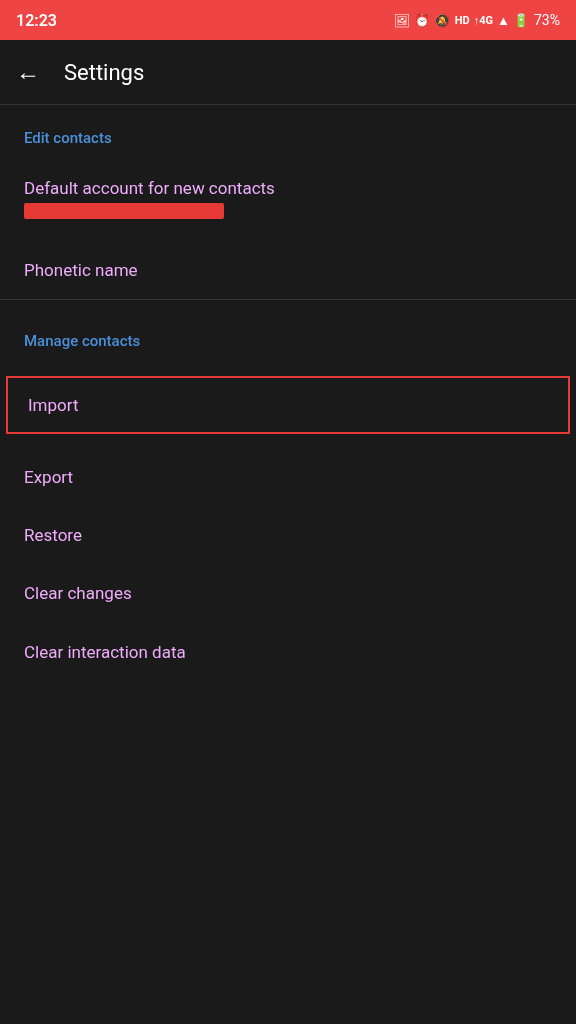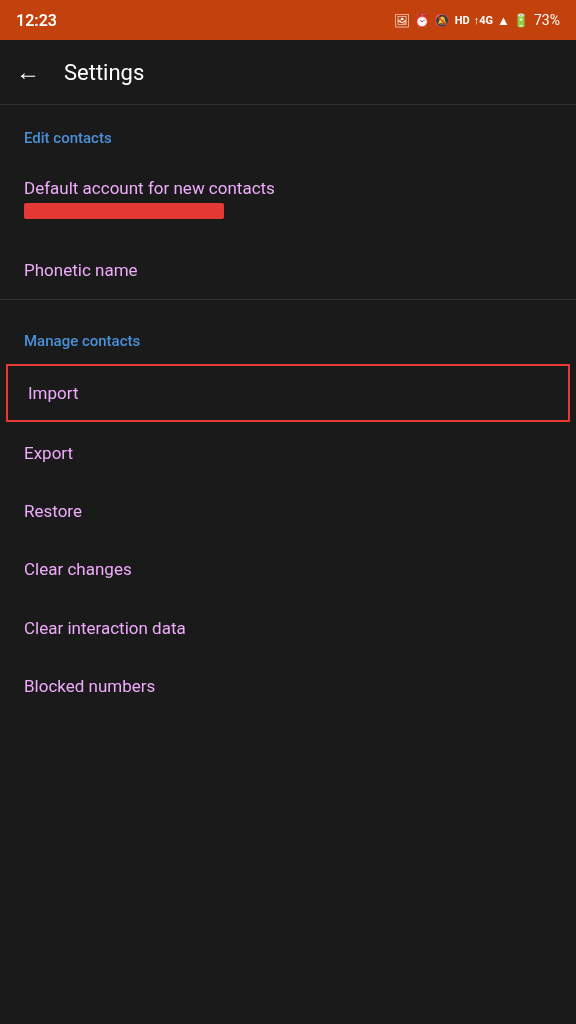--- a/index.html
+++ b/index.html
@@ -11,21 +11,21 @@
       color: #ffffff;
       font-family: 'Roboto', Arial, sans-serif;
       overflow: hidden;
       position: relative;
     }
 
     
     .status-bar {
       width: 100%;
       height: 40px;
-      background-color: #c2410c;
+      background-color: #ef4444;
       display: flex;
       align-items: center;
       justify-content: space-between;
       padding: 0 16px;
     }
 
     .status-time {
       font-size: 16px;
       font-weight: 600;
       color: #ffffff;
@@ -117,21 +117,21 @@
       width: 200px;
       height: 16px;
       margin-top: 4px;
     }
 
     
     .setting-item-highlighted {
       padding: 16px 20px;
       cursor: pointer;
       border: 2px solid #e53935;
-      margin: 2px 6px;
+      margin: 14px 6px;
     }
 
     .manage-section {
       padding-top: 8px;
     }
   </style>
 </head>
 <body>
 
 <div class="status-bar">
@@ -195,18 +195,15 @@
     </div>
 
     <div class="setting-item">
       <div class="setting-title">Clear changes</div>
     </div>
 
     <div class="setting-item">
       <div class="setting-title">Clear interaction data</div>
     </div>
 
-    <div class="setting-item" style="padding-bottom:8px;">
-      <div class="setting-title">Blocked numbers</div>
-    </div>
   </div>
 
 </div>
 
 </body></html>

